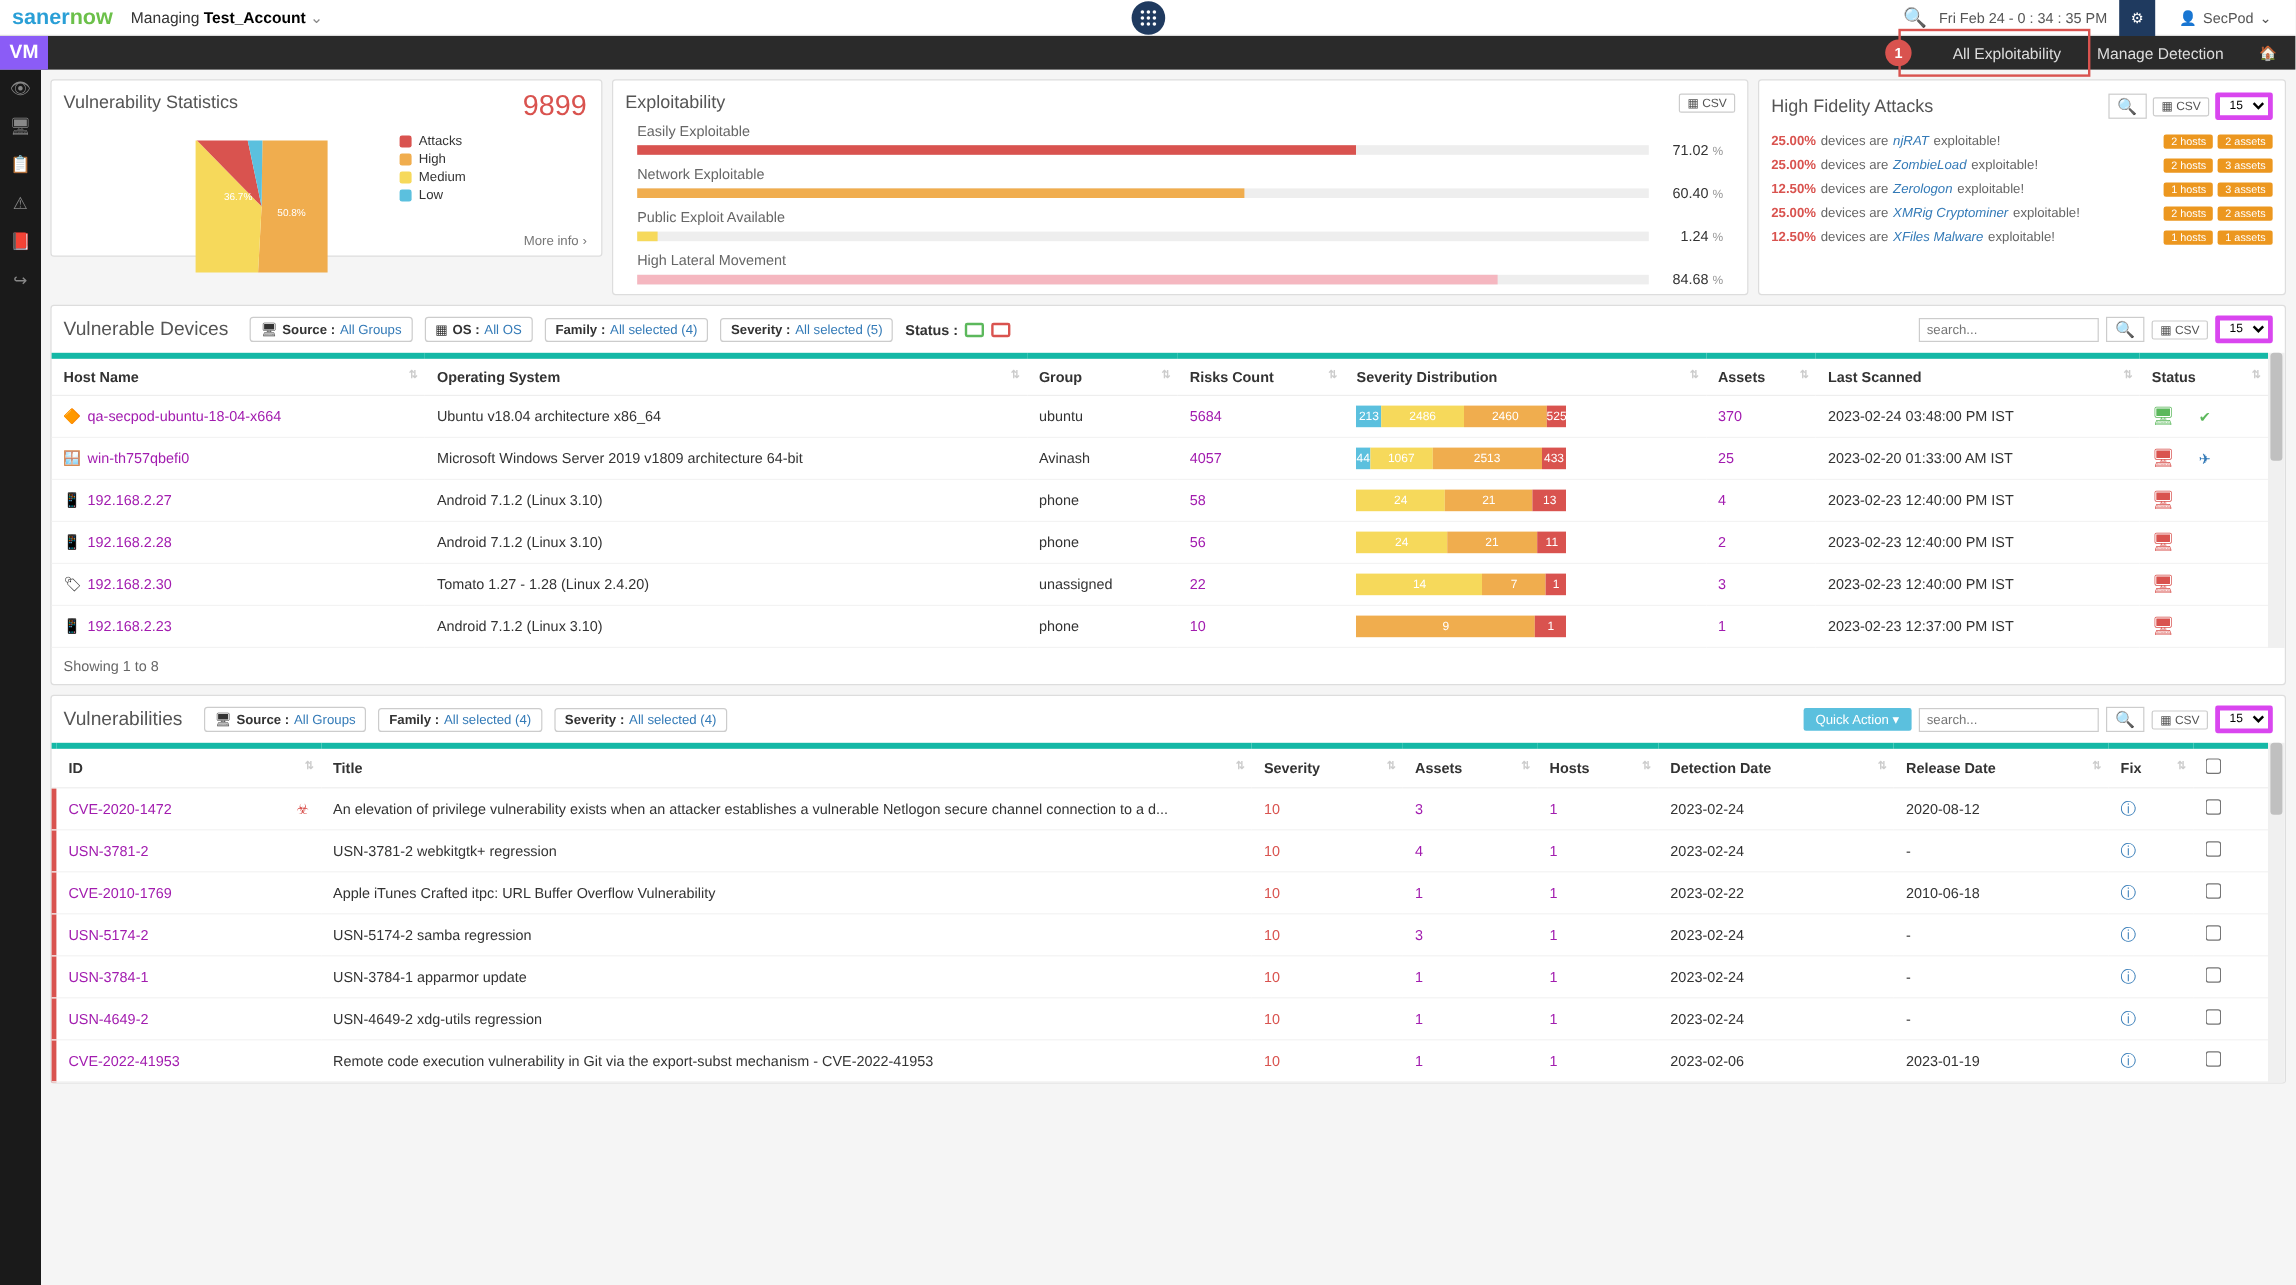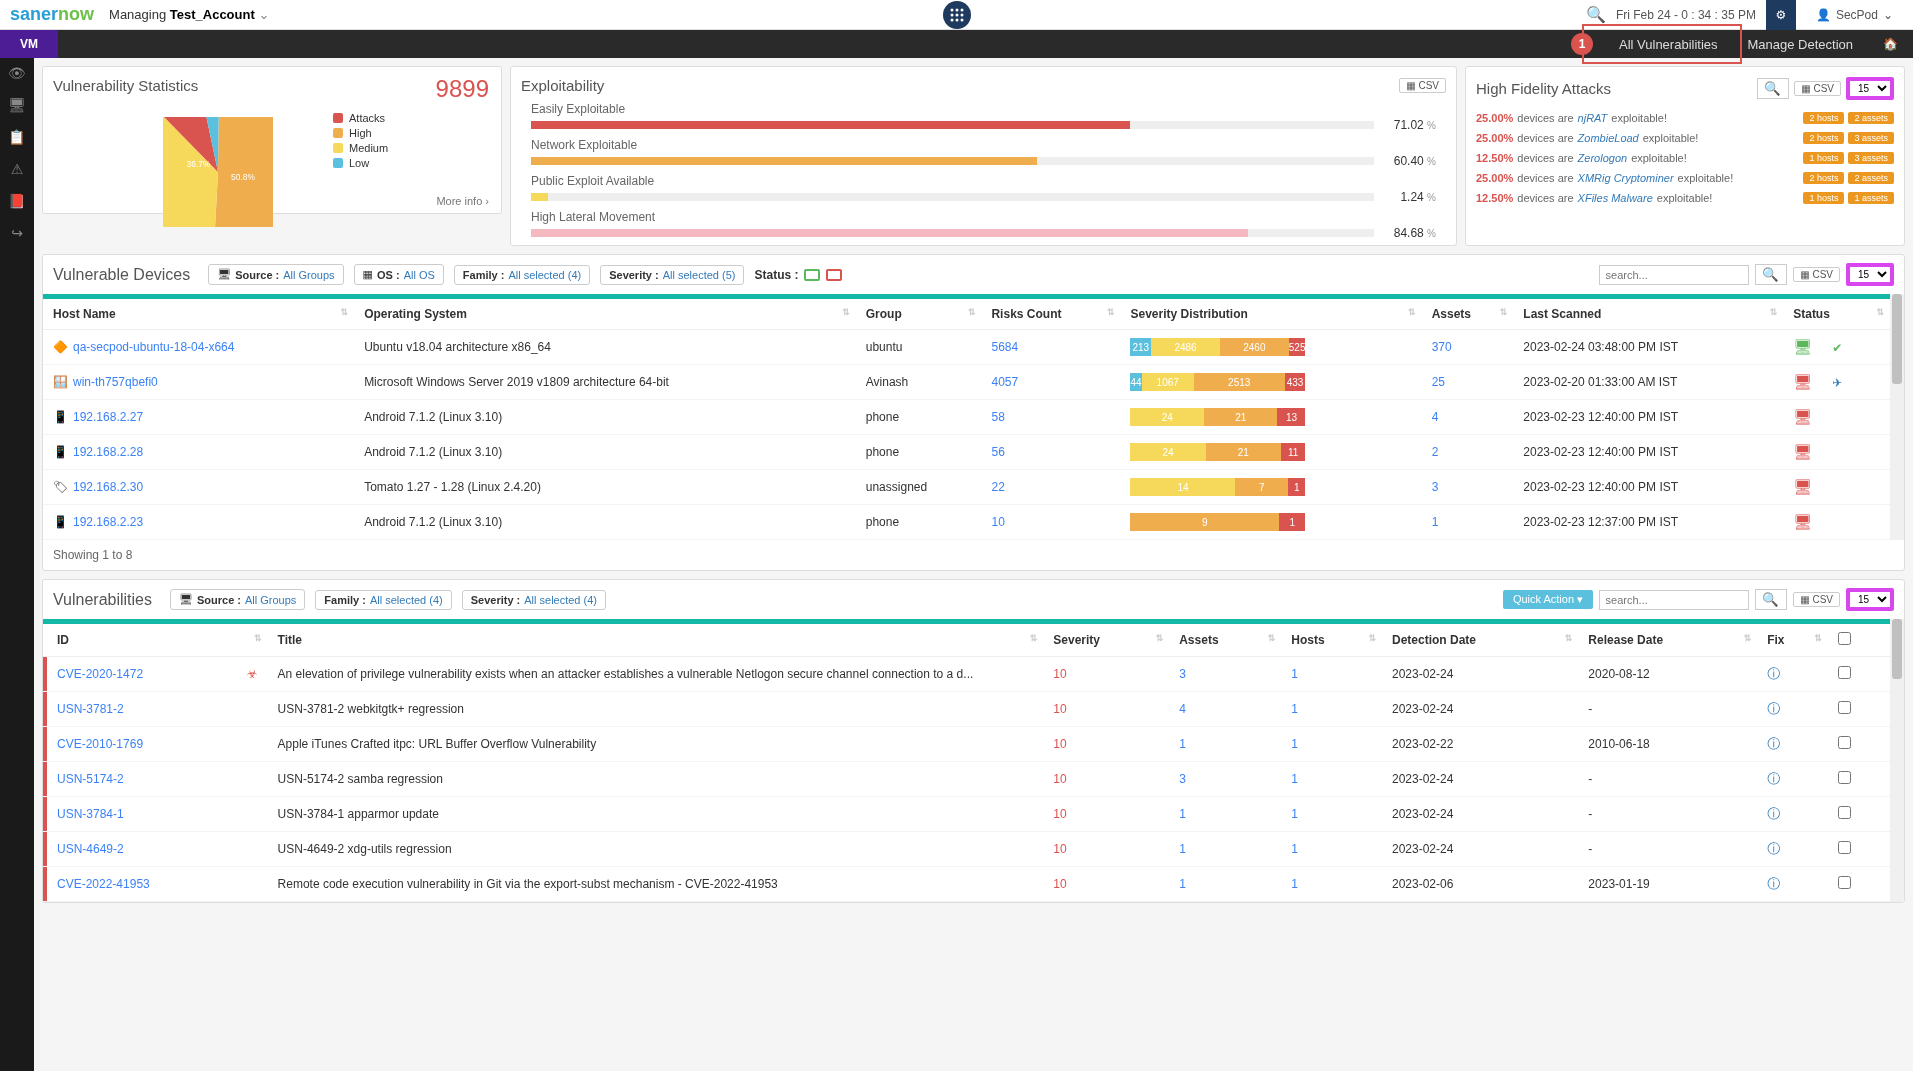--- a/index.html
+++ b/index.html
@@ -1,33 +1,33 @@
 <!DOCTYPE html>
 <html><head>
 <meta charset="utf-8">
 <style>
 * { box-sizing: border-box; margin: 0; padding: 0; }
 body { font-family: -apple-system, BlinkMacSystemFont, "Segoe UI", Arial, sans-serif; font-size: 12px; color: #333; background: #f5f5f5; }
-a { color: #3b82f6; text-decoration: none; }
+a { color: #a21caf; text-decoration: none; }
 
 
 .top-header { height: 30px; background: #fff; display: flex; align-items: center; padding: 0 10px; border-bottom: 1px solid #ddd; }
 .logo { font-size: 18px; font-weight: 600; }
 .logo .saner { color: #2a9fd6; }
 .logo .now { color: #6cc04a; }
 .managing { margin-left: 15px; font-size: 13px; color: #333; }
 .managing b { color: #000; }
 .apps-btn { margin-left: auto; margin-right: auto; width: 28px; height: 28px; border-radius: 50%; background: #1f3a5f; color: #fff; display: flex; align-items: center; justify-content: center; font-size: 14px; position: absolute; left: 50%; transform: translateX(-50%); }
 .header-right { margin-left: auto; display: flex; align-items: center; gap: 10px; color: #555; font-size: 12px; }
 .gear-badge { width: 30px; height: 30px; background: #1f3a5f; color: #fff; display: flex; align-items: center; justify-content: center; }
 .user-block { display: flex; align-items: center; gap: 5px; padding: 0 10px; }
 
 
 .nav-bar { height: 28px; background: #2a2a2a; display: flex; align-items: stretch; color: #ddd; position: relative; }
-.vm-badge { background: #4c1d95; color: #fff; font-weight: bold; padding: 0 20px; display: flex; align-items: center; font-size: 12px; }
+.vm-badge { background: #8b5cf6; color: #fff; font-weight: bold; padding: 0 8px; display: flex; align-items: center; font-size: 16px; }
 .nav-right { margin-left: auto; display: flex; align-items: stretch; }
 .nav-item { padding: 0 15px; display: flex; align-items: center; color: #ddd; font-size: 13px; cursor: pointer; }
 .nav-home { padding: 0 15px; display: flex; align-items: center; }
 .highlight-box { position: absolute; border: 2px solid #d9534f; right: 171px; top: -6px; width: 160px; height: 40px; }
 .highlight-badge { position: absolute; width: 22px; height: 22px; border-radius: 50%; background: #d9534f; color: #fff; display: flex; align-items: center; justify-content: center; font-weight: bold; right: 320px; top: 3px; z-index: 5; }
 
 
 .sidebar { position: fixed; left: 0; top: 58px; bottom: 0; width: 34px; background: #1a1a1a; display: flex; flex-direction: column; align-items: center; padding-top: 5px; gap: 12px; color: #888; }
 .sidebar .ic { width: 20px; height: 20px; display: flex; align-items: center; justify-content: center; cursor: pointer; font-size: 14px; }
 
@@ -133,21 +133,21 @@
       <span>👤</span>
       <span>SecPod</span>
       <span>⌄</span>
     </div>
   </div>
 </div>
 
 <div class="nav-bar">
   <div class="vm-badge">VM</div>
   <div class="nav-right">
-    <div class="nav-item">All Vulnerabilities</div>
+    <div class="nav-item">All Exploitability</div>
     <div class="nav-item">Manage Detection</div>
     <div class="nav-home">🏠</div>
   </div>
   <div class="highlight-badge">1</div>
   <div class="highlight-box"></div>
 </div>
 
 <div class="sidebar">
   <div class="ic">👁</div>
   <div class="ic">🖥</div>

